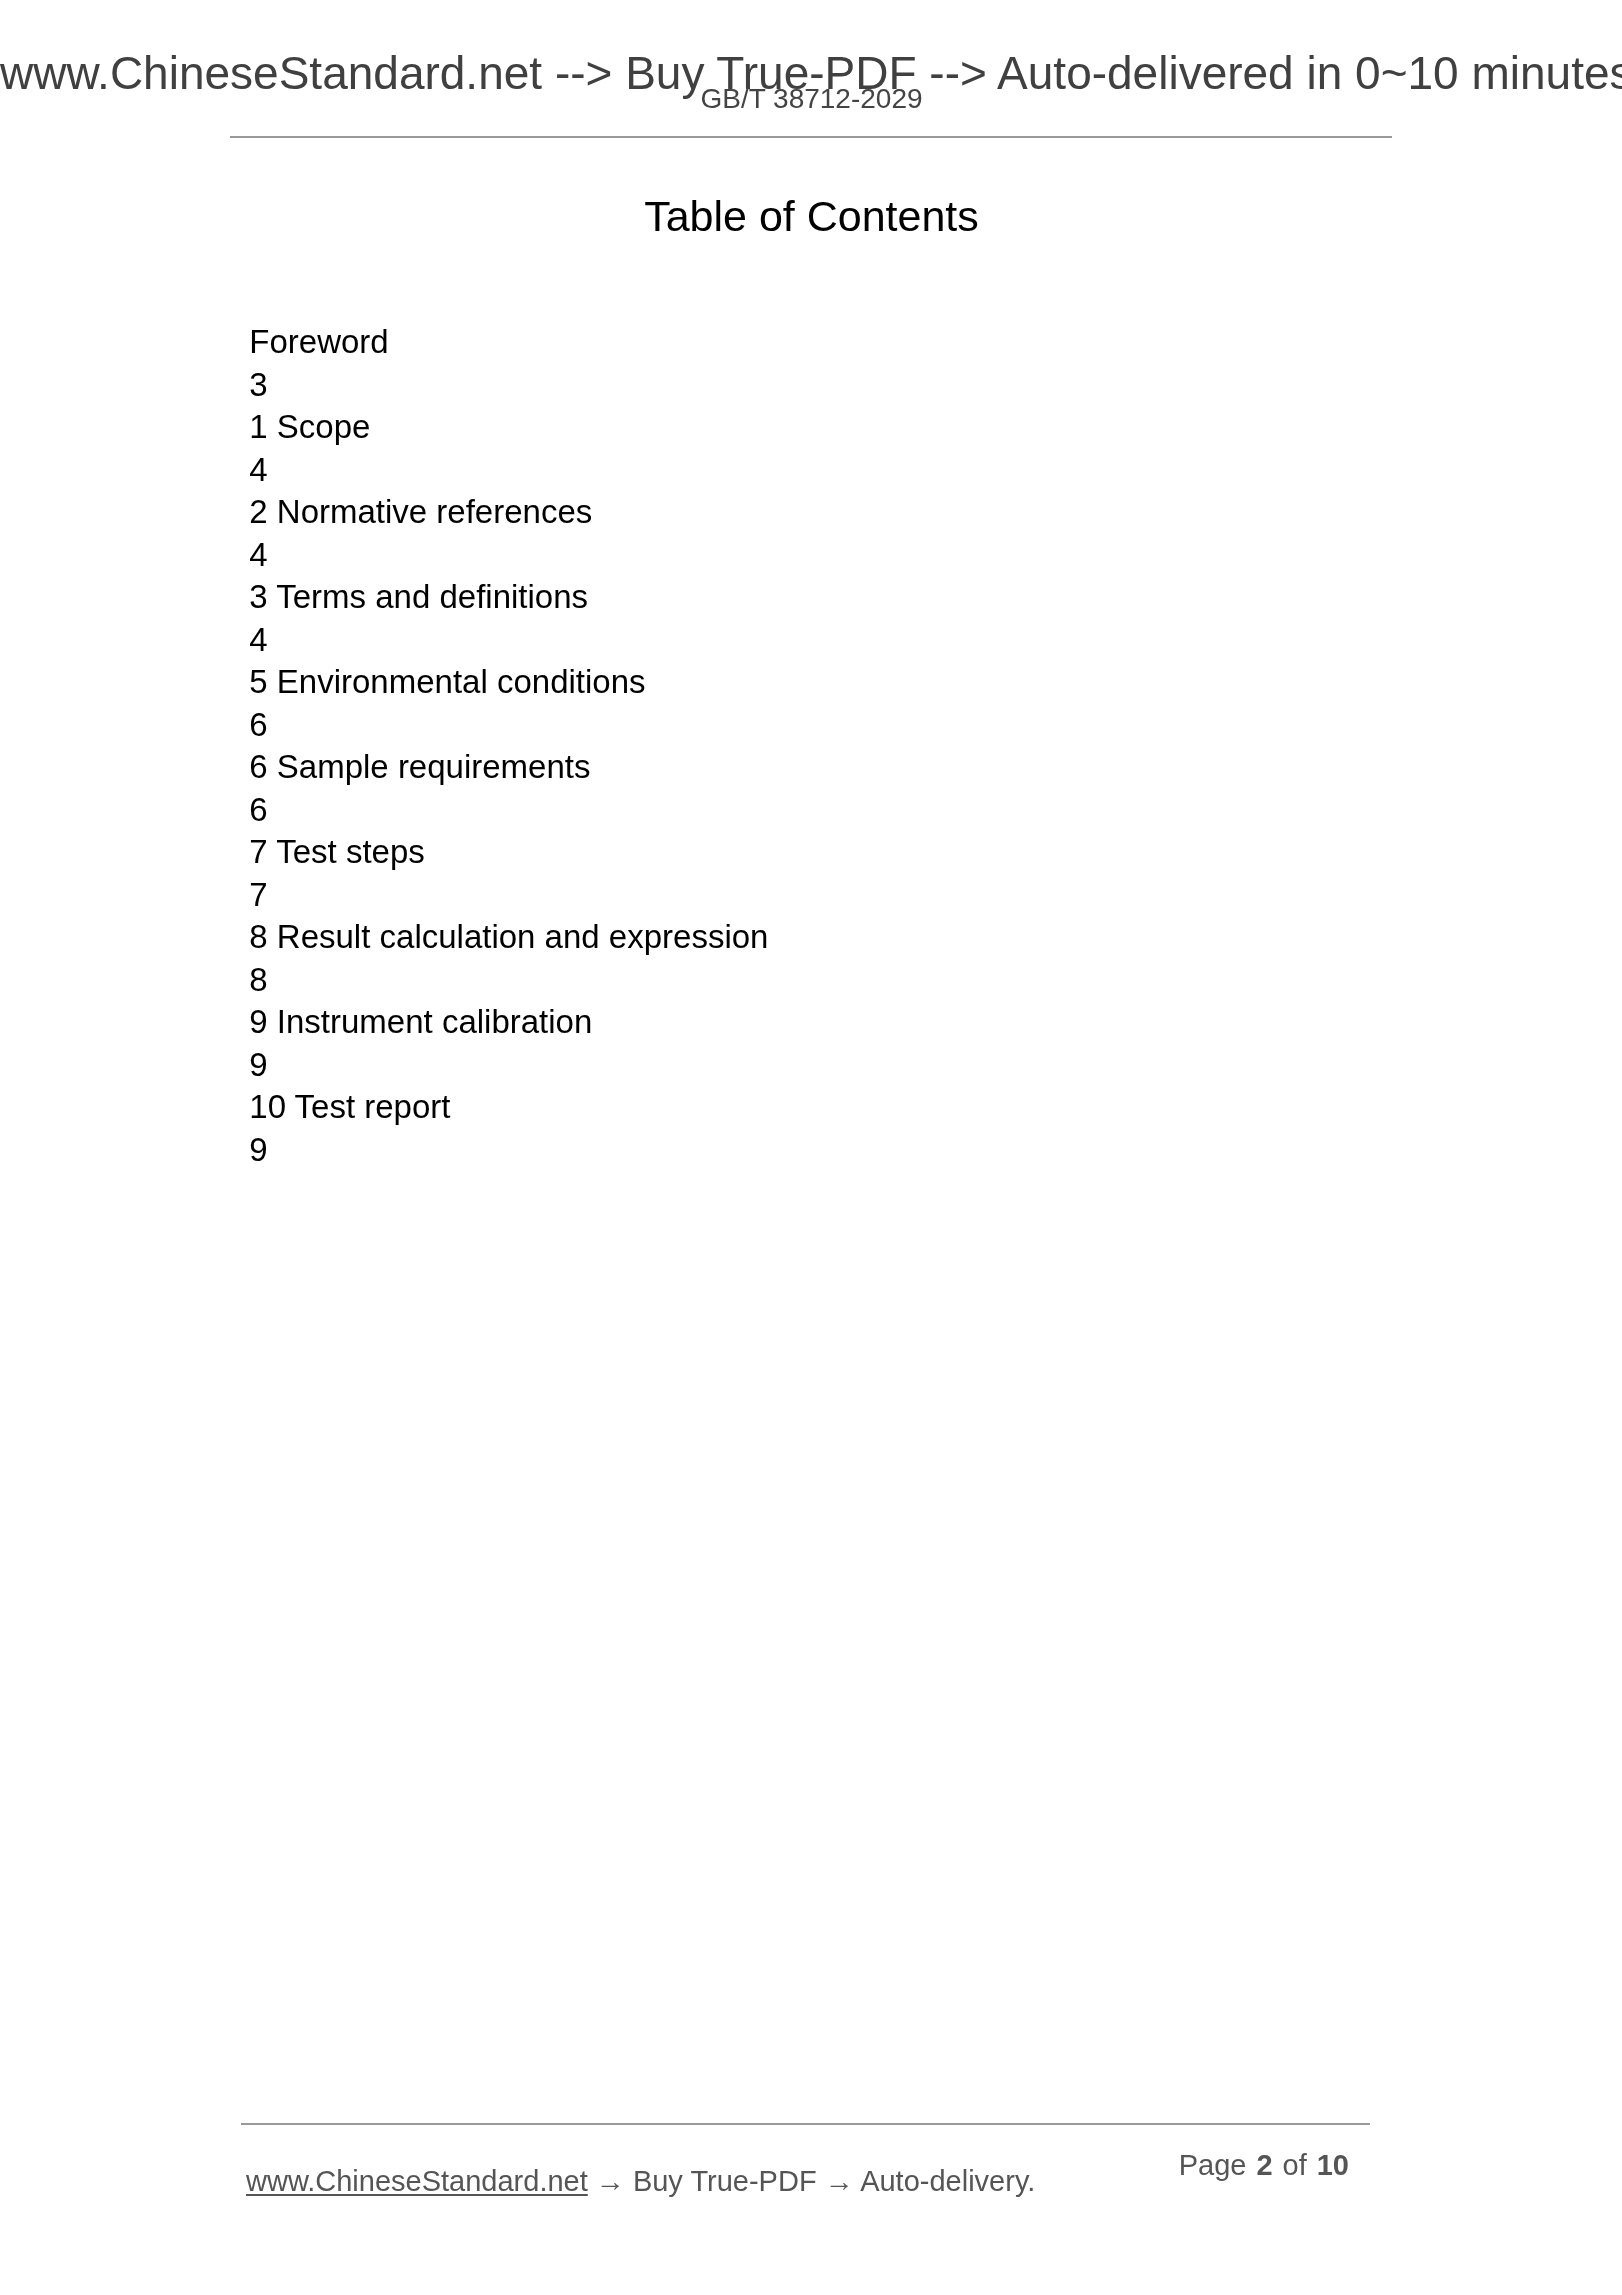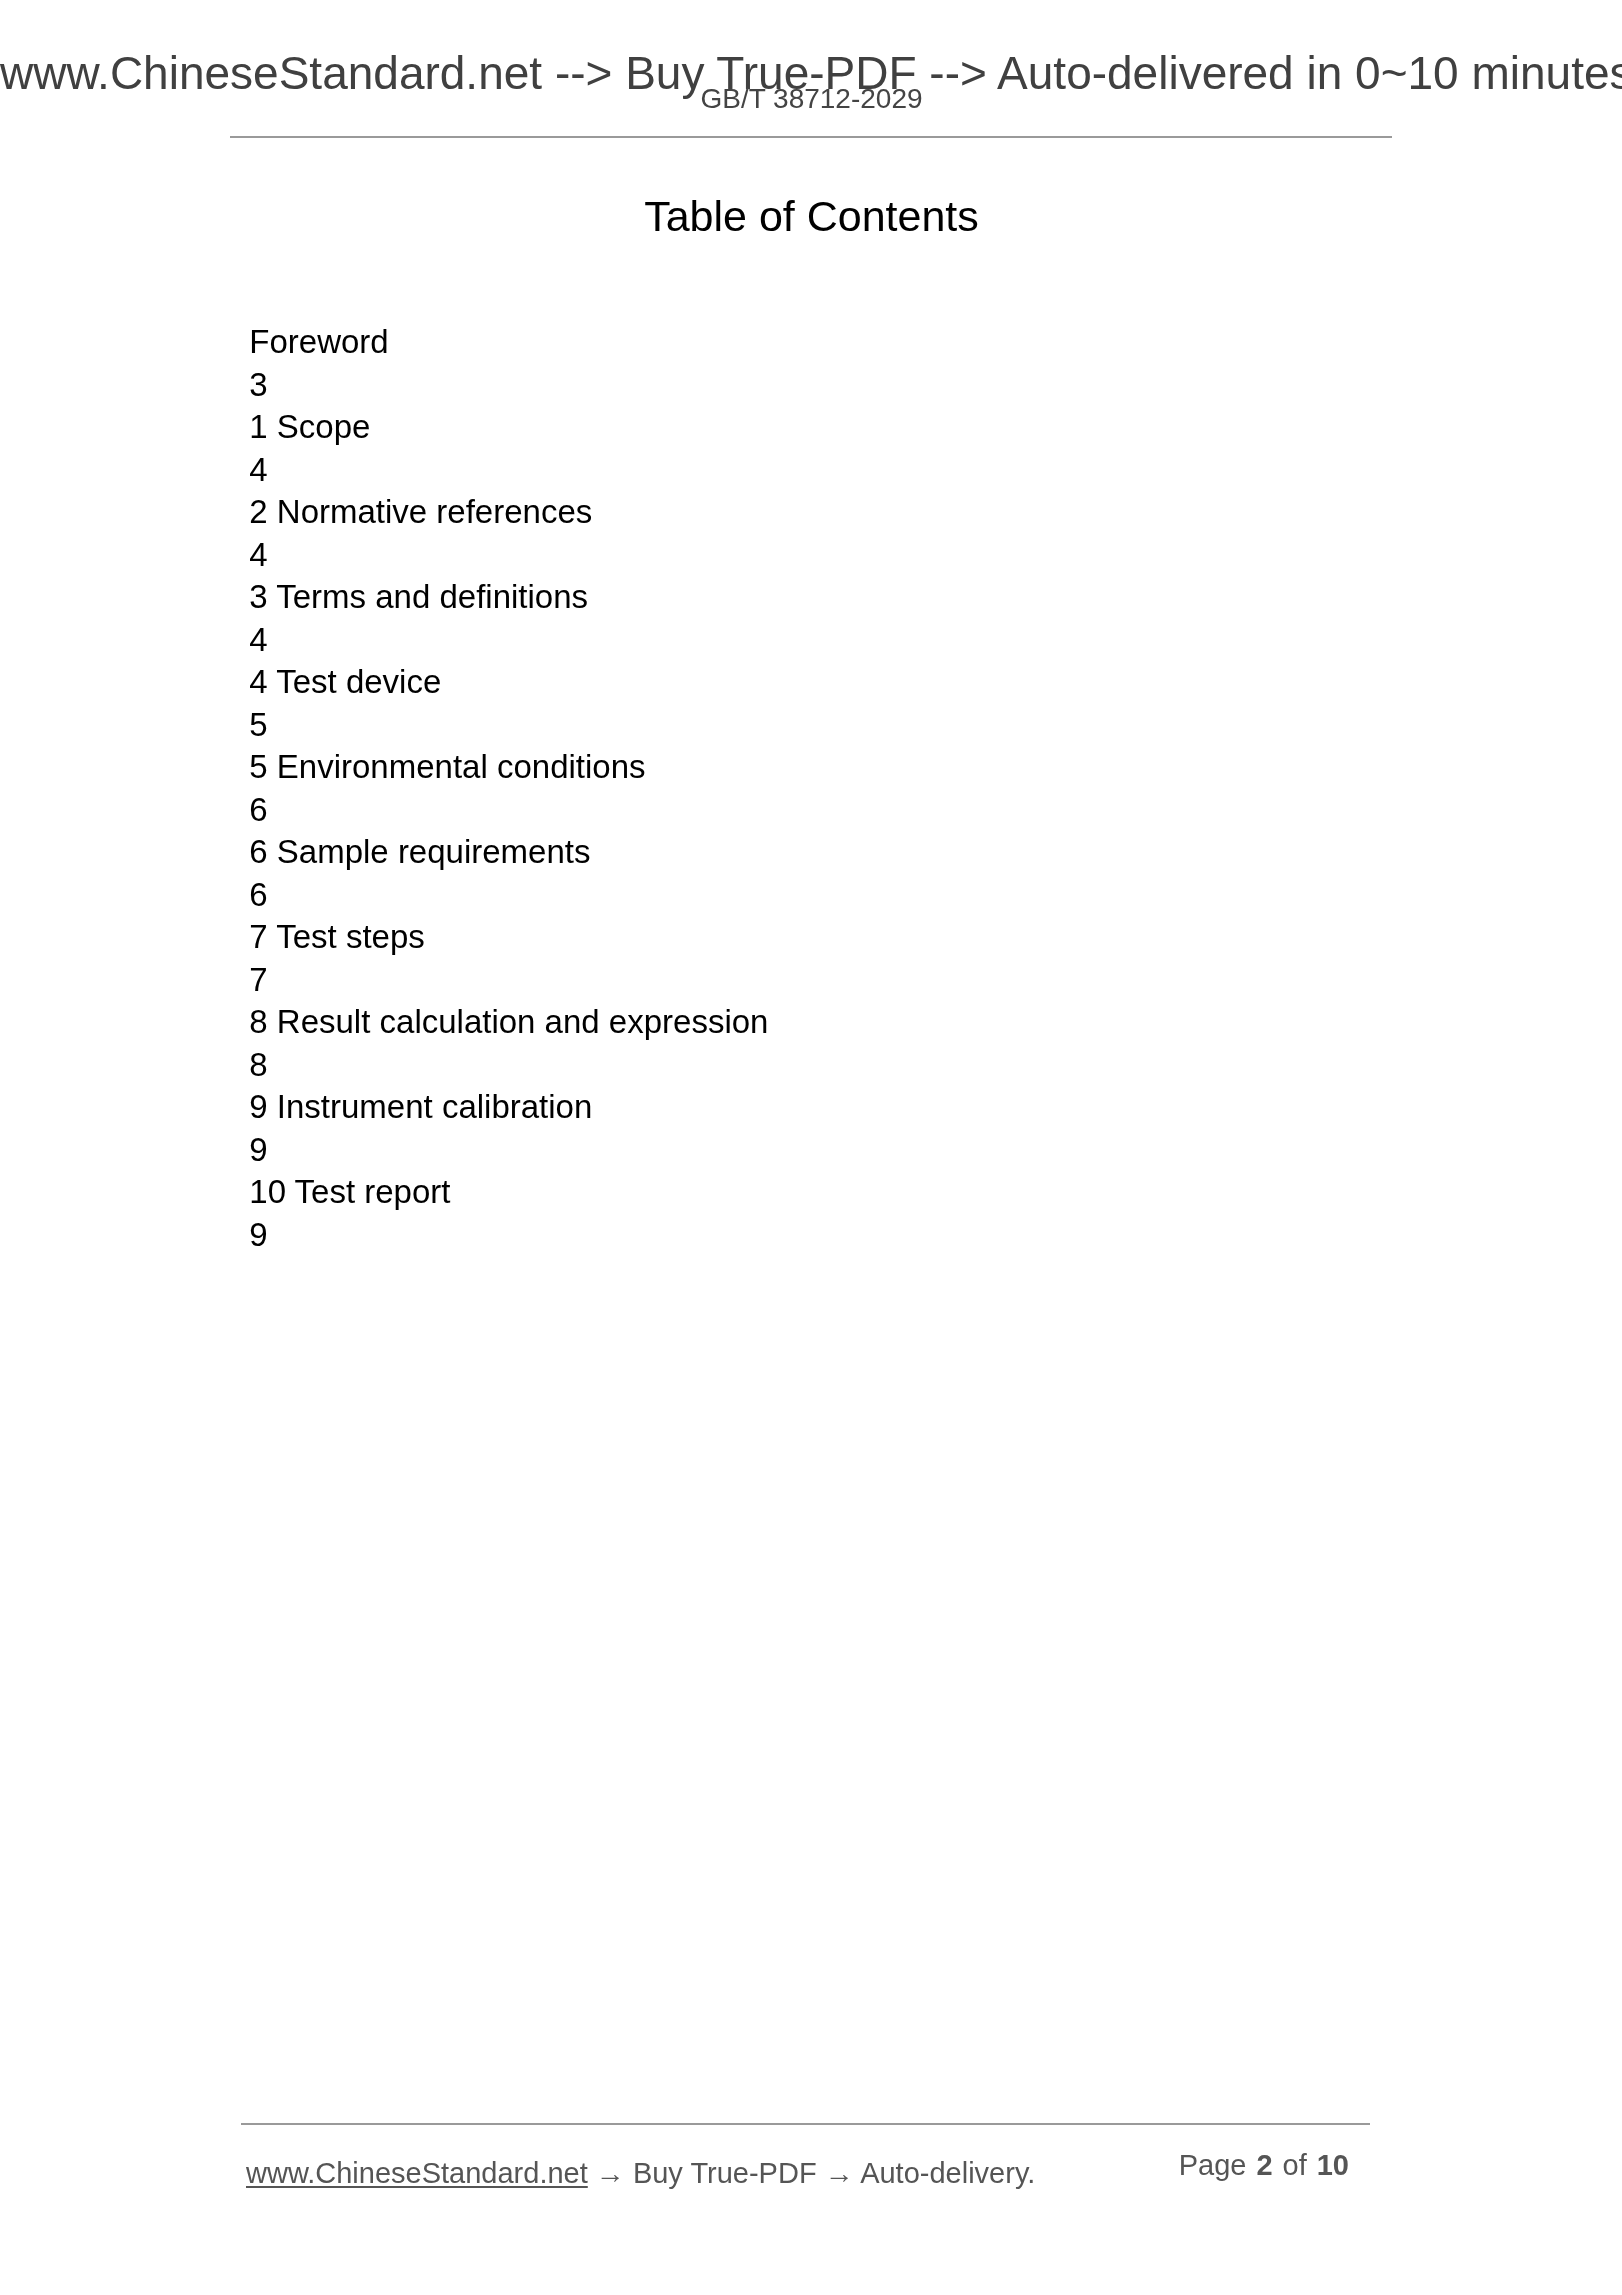--- a/index.html
+++ b/index.html
@@ -90,21 +90,21 @@
   }
   .ftr {
     left: 246px; width: 1119px;
     top: 2147px;
     height: 37px;
     font-size: 29px;
     line-height: 37px;
     color: #555555;
     white-space: nowrap;
   }
-  .ftr-left { position: absolute; left: 0; top: 8px; text-align: center; }
+  .ftr-left { position: absolute; left: 0; top: 16px; text-align: center; }
   .ftr-link {
     color: #555555;
     text-decoration: underline;
     text-underline-offset: 3.3px;
   }
   .ftr-right { position: absolute; right: 16px; top: 0; text-align: right; }
   .ftr-right b { font-weight: bold; }
   .gap { display: inline-block; width: 10px; }
 </style>
 </head>
@@ -129,25 +129,20 @@
   </div>
   <div class="toc-row">
     <span class="toc-label">2 Normative references</span>
     <span class="toc-leader"></span>
     <span class="toc-page">4</span>
   </div>
   <div class="toc-row">
     <span class="toc-label">3 Terms and definitions</span>
     <span class="toc-leader"></span>
     <span class="toc-page">4</span>
-  </div>
-  <div class="toc-row">
-    <span class="toc-label">4 Test device</span>
-    <span class="toc-leader"></span>
-    <span class="toc-page">5</span>
   </div>
   <div class="toc-row">
     <span class="toc-label">5 Environmental conditions</span>
     <span class="toc-leader"></span>
     <span class="toc-page">6</span>
   </div>
   <div class="toc-row">
     <span class="toc-label">6 Sample requirements</span>
     <span class="toc-leader"></span>
     <span class="toc-page">6</span>

